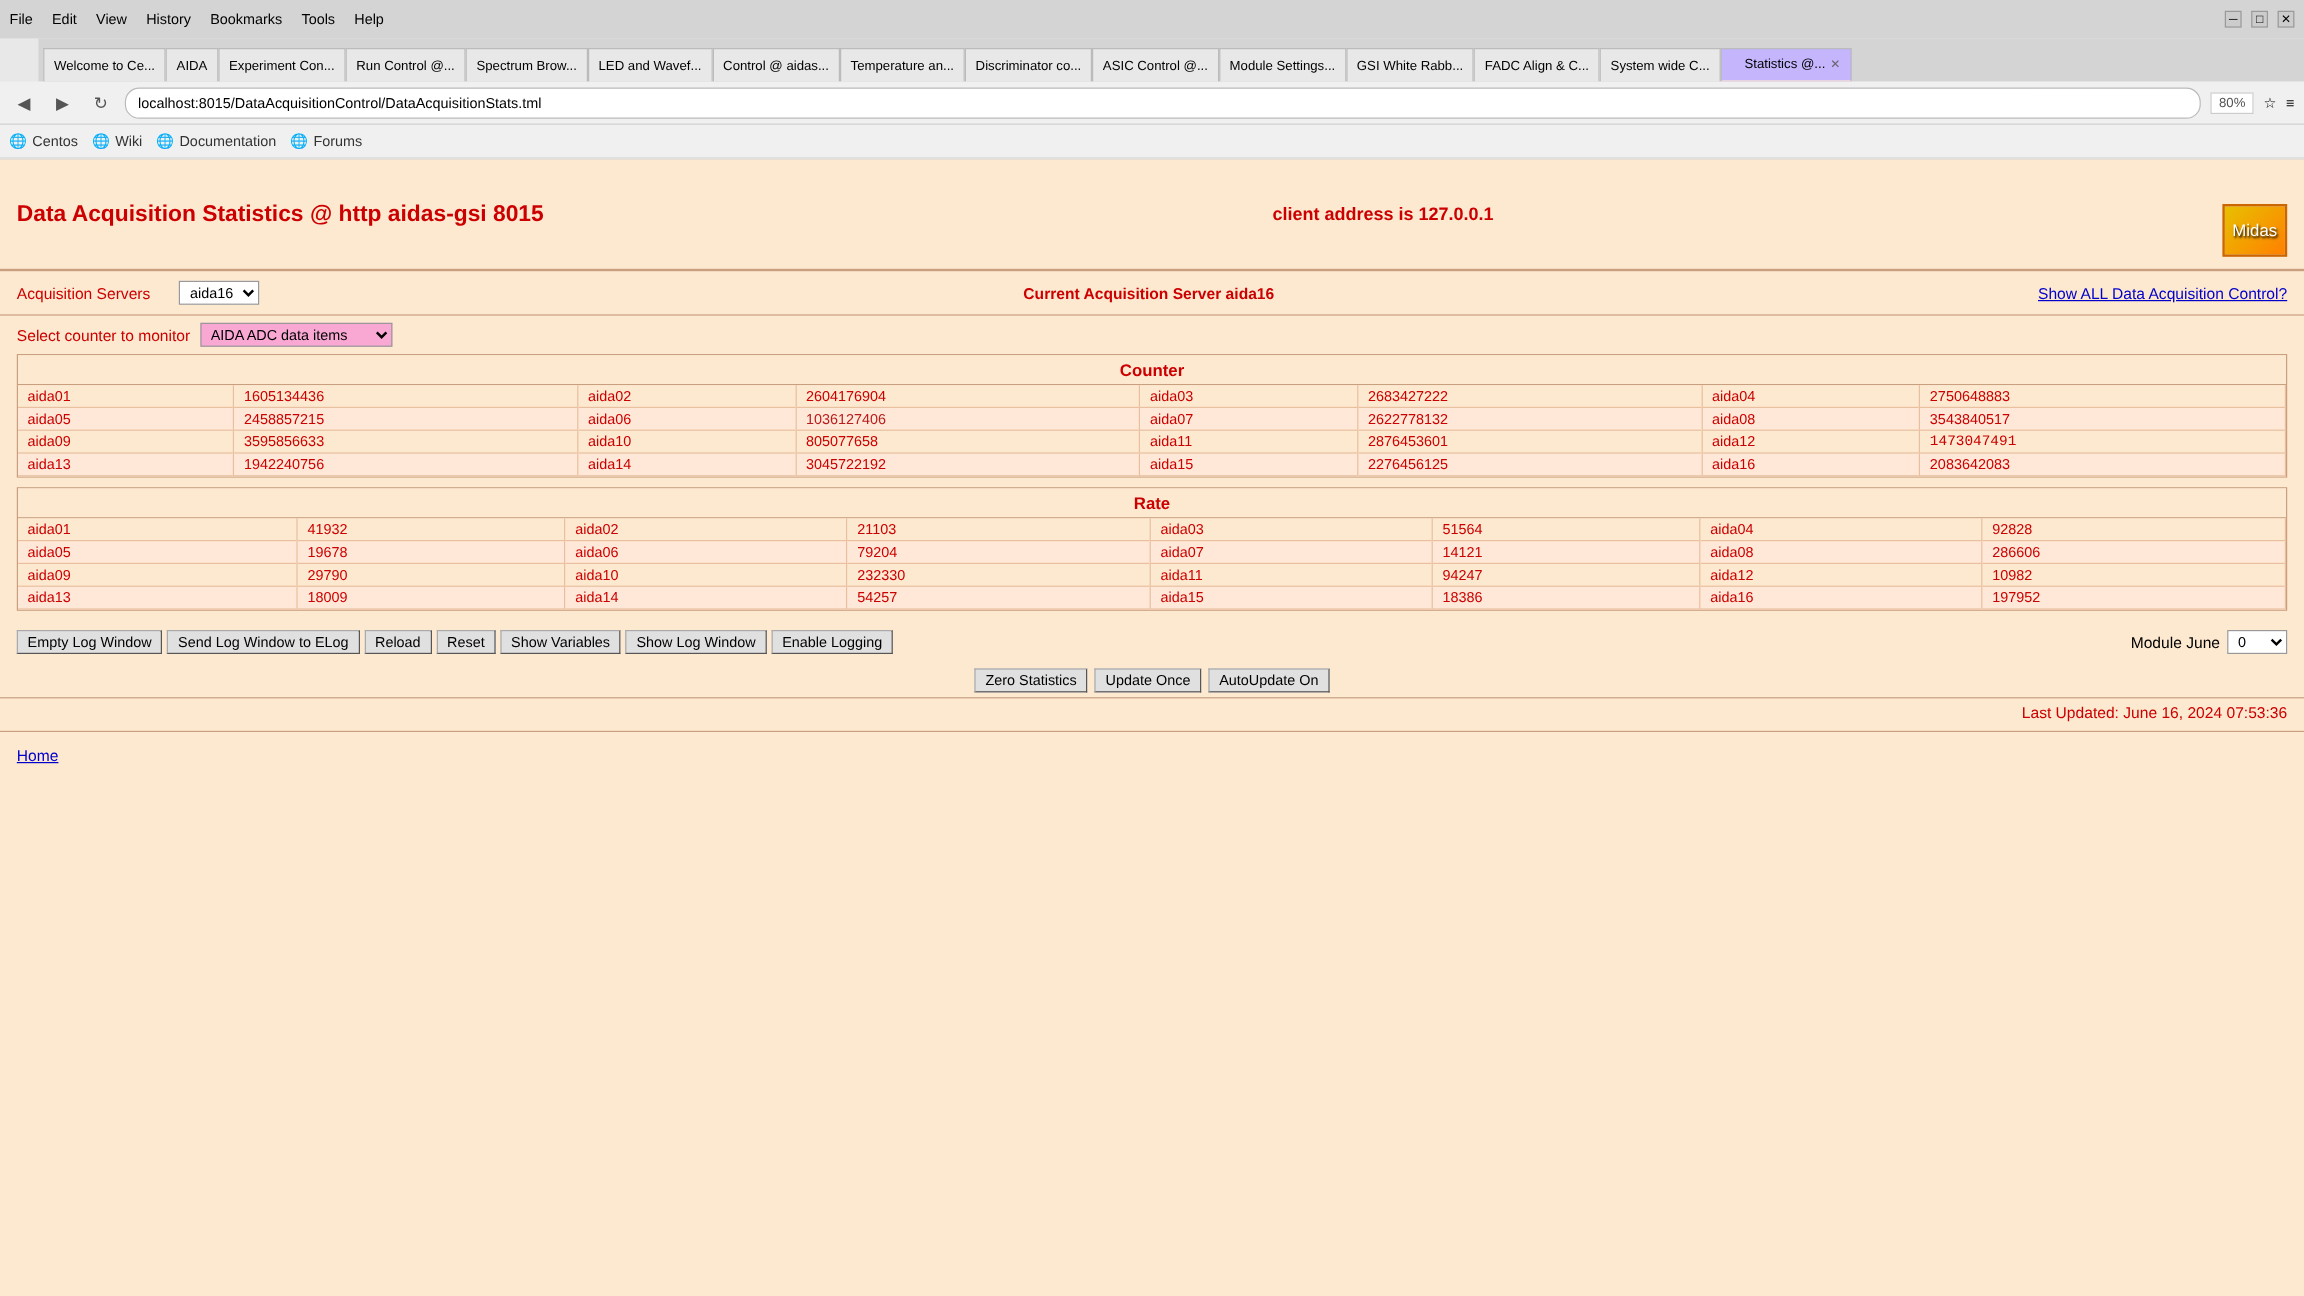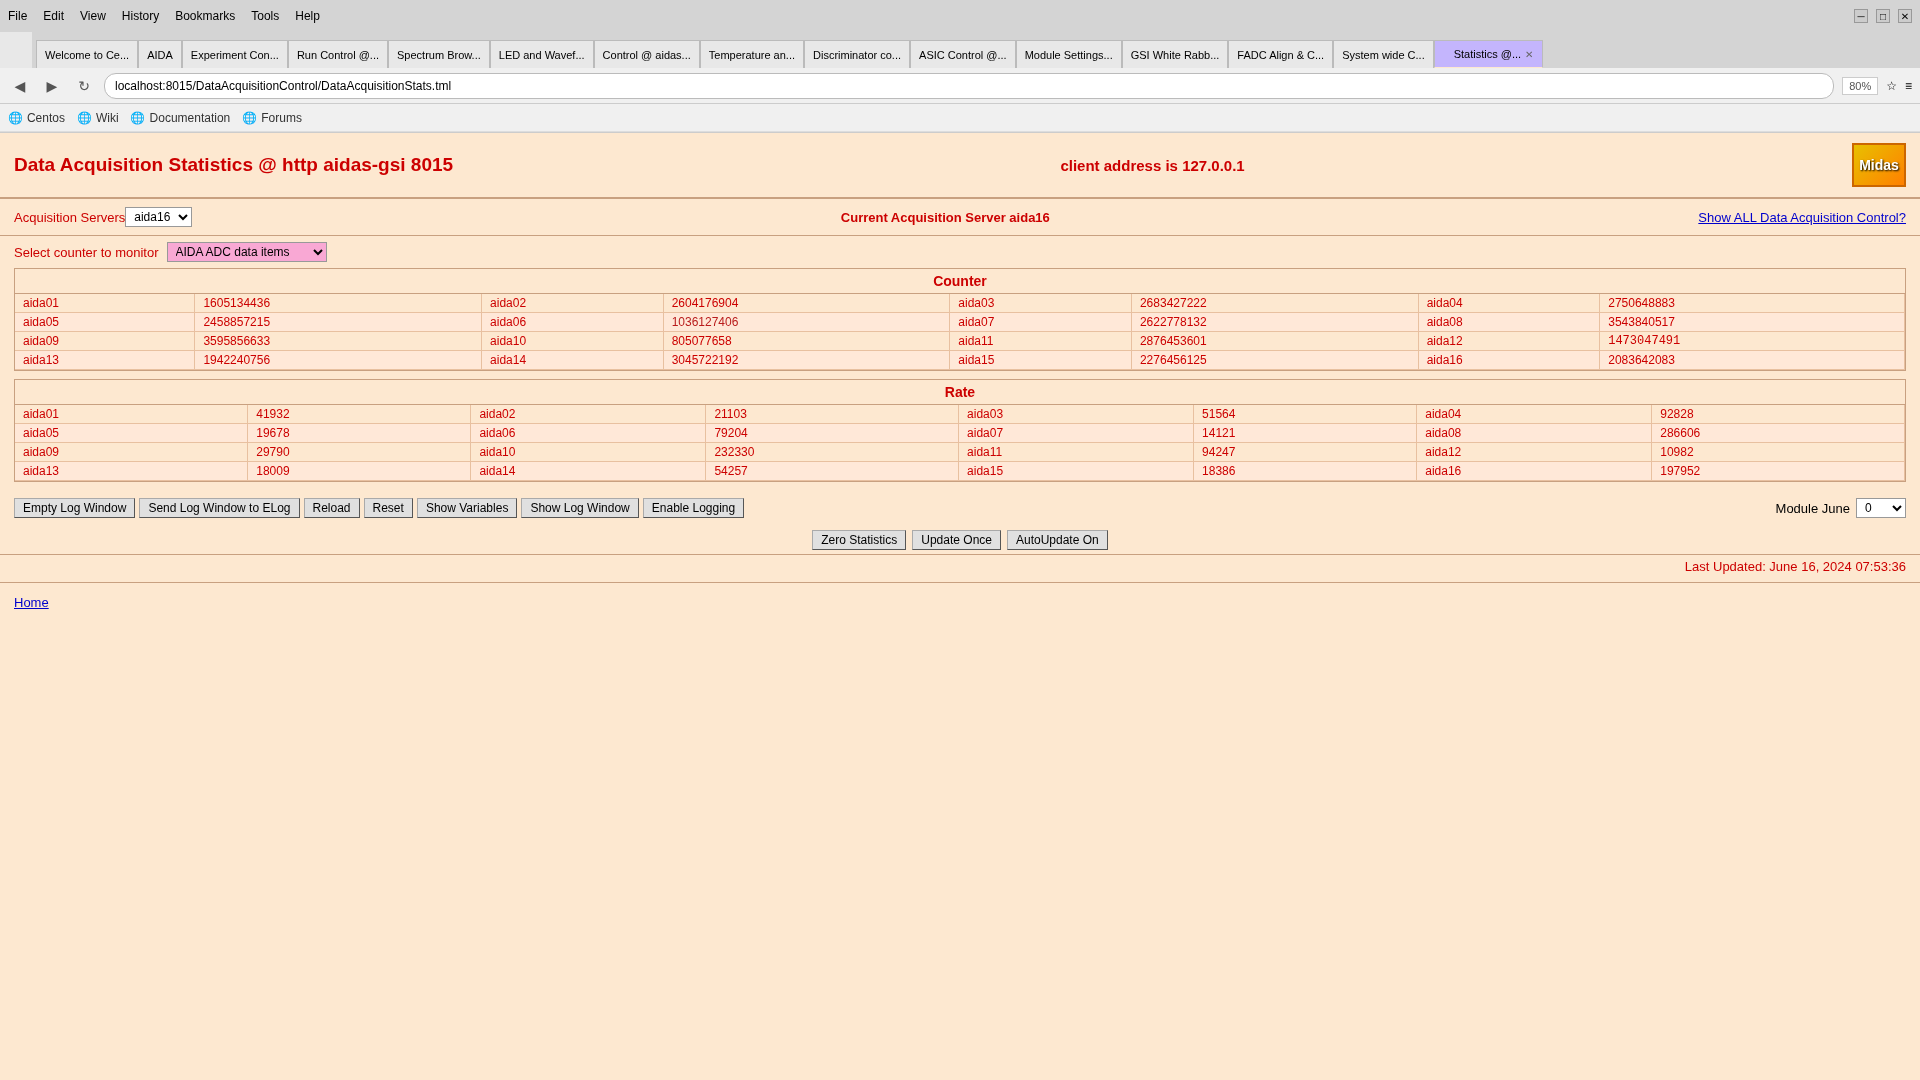--- a/index.html
+++ b/index.html
@@ -24,24 +24,24 @@
 
     .bookmarks-bar { display: flex; align-items: center; padding: 3px 8px; background: #f0f0f0; border-bottom: 1px solid #ddd; gap: 12px; height: 28px; }
     .bookmark-item { font-size: 12px; color: #333; cursor: pointer; display: flex; align-items: center; gap: 4px; }
 
     
     .page-content { background: #fde8d0; padding: 0; min-height: calc(1080px - 132px); }
 
     .page-header { display: flex; align-items: center; justify-content: space-between; padding: 10px 14px; border-bottom: 2px solid #c8a080; }
     .page-title { color: #cc0000; font-weight: bold; font-size: 19px; }
     .client-address { color: #cc0000; font-weight: bold; font-size: 15px; }
-    .midas-logo { width: 54px; height: 44px; background: linear-gradient(135deg, #e8c000, #ff8000); border: 2px solid #cc6600; display: flex; align-items: center; justify-content: center; font-weight: bold; font-size: 14px; color: white; text-shadow: 1px 1px 2px #000; }
+    .midas-logo { width: 54px; height: 44px; background: linear-gradient(135deg, #e8c000, #ff8000); border: 2px solid #cc6600; display: flex; align-items: center; justify-content: center; font-weight: normal; font-size: 14px; color: white; text-shadow: 1px 1px 2px #000; margin-top: 27px; }
 
     .server-bar { display: flex; align-items: center; justify-content: space-between; padding: 8px 14px; border-bottom: 1px solid #c8a080; }
-    .server-bar-left { display: flex; align-items: center; gap: 0; }
+    .server-bar-left { display: flex; align-items: center; gap: 24px; }
     .server-label { color: #cc0000; font-size: 13px; }
     .server-select { font-size: 12px; padding: 1px 4px; border: 1px solid #999; background: white; }
     .server-current { color: #cc0000; font-weight: bold; font-size: 13px; }
     .show-all-link { color: #0000cc; font-size: 13px; text-decoration: underline; cursor: pointer; }
 
     .counter-select-bar { padding: 6px 14px; display: flex; align-items: center; gap: 8px; }
     .counter-label { color: #cc0000; font-size: 13px; }
     .counter-select { font-size: 12px; padding: 1px 4px; border: 1px solid #999; background: #f9a8d4; min-width: 160px; }
 
     .data-section { margin: 0 14px; border: 1px solid #c8a080; margin-bottom: 8px; }

